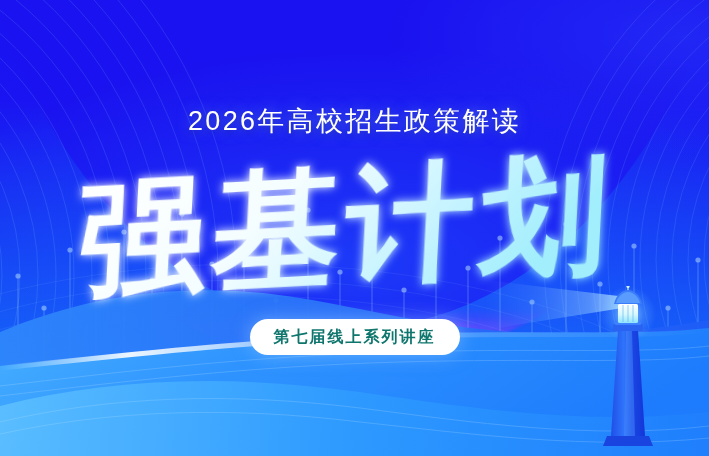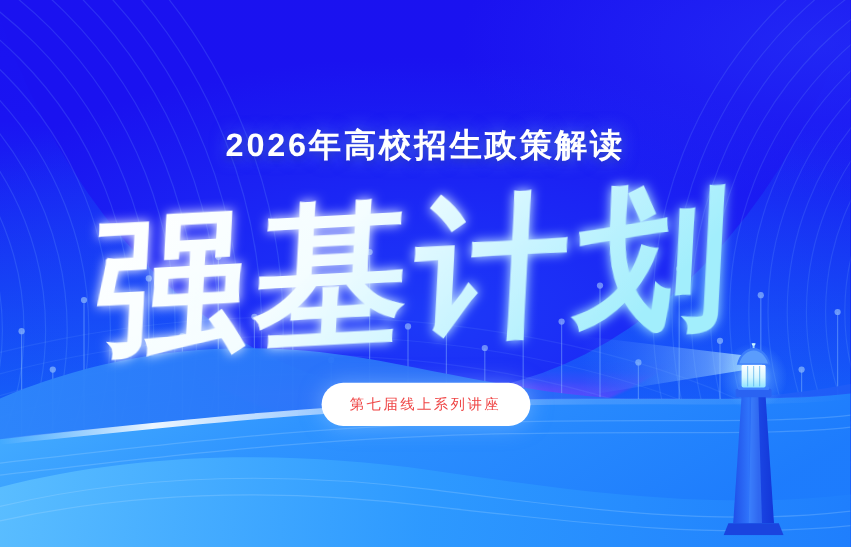--- a/index.html
+++ b/index.html
@@ -63,21 +63,21 @@
   
   .waves{position:absolute;left:0;right:0;bottom:0;height:220px;}
 
   
   .headline{
     position:absolute;left:0;right:0;top:0;
     text-align:center;
   }
   .subtitle{
     position:absolute;left:0;right:0;top:103px;
-    font-size:27px;font-weight:700;letter-spacing:2.3px;
+    font-size:27px;font-weight:400;letter-spacing:2.3px;
     color:#ffffff;
     text-shadow:0 0 14px rgba(120,180,255,.65),0 2px 6px rgba(10,10,120,.5);
     white-space:nowrap;
   }
 
   
   .title-wrap{
     position:absolute;left:0;right:0;top:150px;height:160px;
   }
   .brush-title{
@@ -97,22 +97,22 @@
   .badge{
     position:absolute;left:50%;top:319px;
     transform:translateX(-50%);
     display:flex;align-items:center;justify-content:center;
     height:36px;padding:0 24px;
     background:#ffffff;
     border-radius:18px;
     box-shadow:0 0 18px rgba(150,200,255,.55);
   }
   .badge-label{
-    font-size:12px;font-weight:400;letter-spacing:2px;
-    color:#ef4444;white-space:nowrap;line-height:1;
+    font-size:16px;font-weight:700;letter-spacing:2px;
+    color:#0f766e;white-space:nowrap;line-height:1;
   }
 
   
   .lighthouse{
     position:absolute;right:38px;bottom:10px;
     width:86px;height:160px;
   }
   .beam{
     position:absolute;right:74px;bottom:118px;
     width:150px;height:64px;

